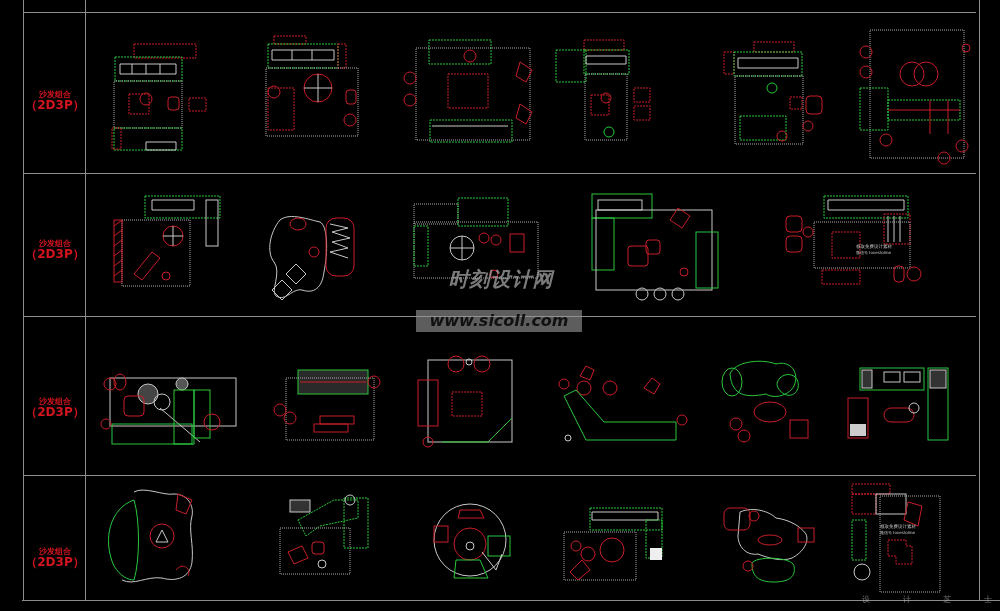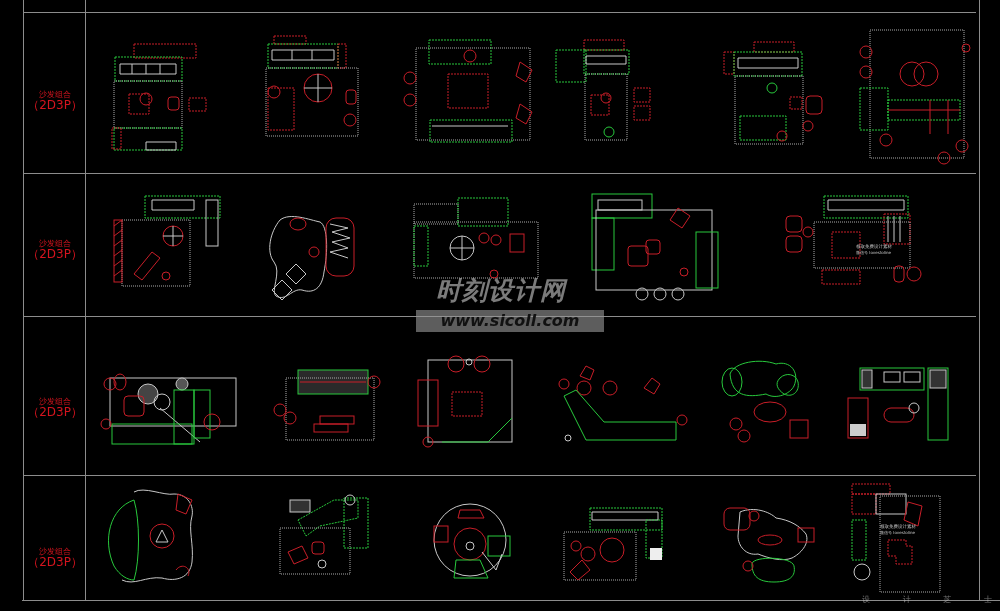--- a/index.html
+++ b/index.html
@@ -1,25 +1,25 @@
 <!DOCTYPE html>
 <html><head>
   <meta charset="utf-8">
   <style>
     html, body { margin:0; padding:0; background:#000; }
     body { width:1000px; height:611px; position:relative; overflow:hidden; font-family:"DejaVu Sans", sans-serif; }
     .canvas { position:absolute; left:0; top:0; width:1000px; height:611px; background:#000; }
     .hline { position:absolute; height:1px; background:#8c8c8c; }
     .vline { position:absolute; width:1px; background:#8c8c8c; }
-    .rowlabel { position:absolute; left:24px; width:62px; text-align:center; color:#d4141e; font-size:8px; line-height:11px; }
+    .rowlabel { position:absolute; left:24px; width:62px; text-align:center; color:#d4141e; font-size:8px; line-height:11px;font-weight:bold; }
     .rowlabel .sub { font-size:12px; display:block; }
     .tile { position:absolute; }
     .tile svg { width:100%; height:100%; display:block; overflow:visible; }
-    .wm1 { position:absolute; left:418px; top:274px; width:166px; text-align:center; font-size:25px; font-weight:bold; font-style:italic; color:rgba(170,170,170,0.72); letter-spacing:1px; font-family:"DejaVu Sans", sans-serif; }
-    .wm2 { position:absolute; left:416px; top:310px; width:188px; height:22px; background:rgba(150,150,150,0.62); color:#111; font-size:16px; font-weight:bold; font-style:italic; text-align:center; line-height:22px; font-family:"DejaVu Sans", sans-serif; }
+    .wm1 { position:absolute; left:418px; top:266px; width:166px; text-align:center; font-size:20px; font-weight:bold; font-style:italic; color:rgba(170,170,170,0.72); letter-spacing:1px; font-family:"DejaVu Sans", sans-serif; }
+    .wm2 { position:absolute; left:416px; top:310px; width:166px; height:22px; background:rgba(150,150,150,0.62); color:#111; font-size:16px; font-weight:bold; font-style:italic; text-align:center; line-height:22px; font-family:"DejaVu Sans", sans-serif; }
     .wm3 { position:absolute; left:858px; top:562px; font-size:26px; color:rgba(200,200,200,0.6); font-family:"DejaVu Sans", sans-serif; letter-spacing:-0.5px; }
     .wm4 { position:absolute; left:862px; top:594px; width:130px; display:flex; justify-content:space-between; font-size:8px; color:rgba(200,200,200,0.55); }
   </style>
 </head>
 <body>
 
 <div class="canvas">
 
   <div class="hline" style="left:24px;top:12px;width:952px;"></div>
   <div class="hline" style="left:24px;top:173px;width:952px;"></div>

